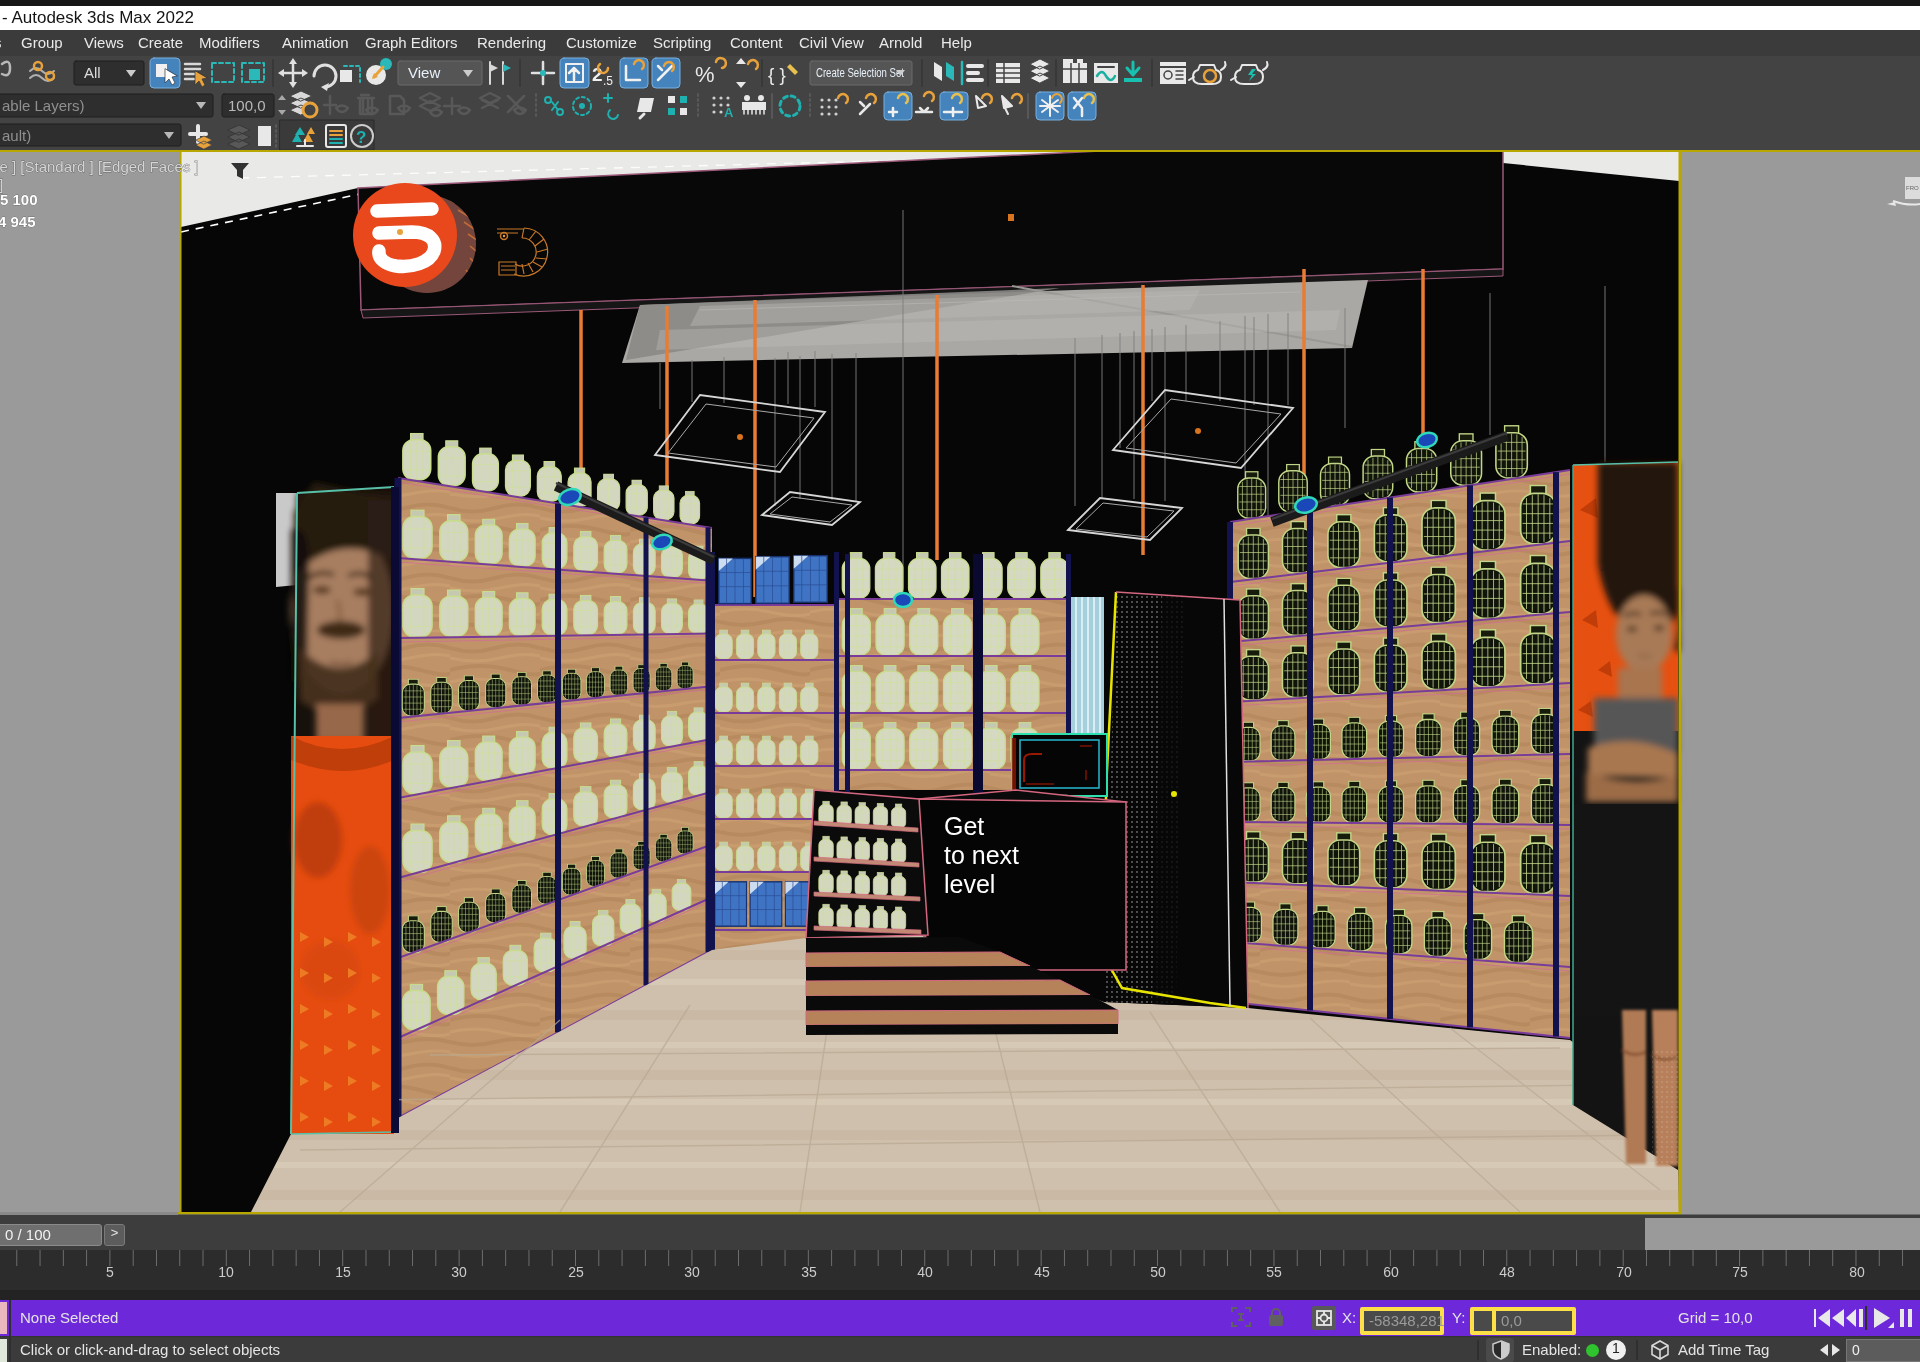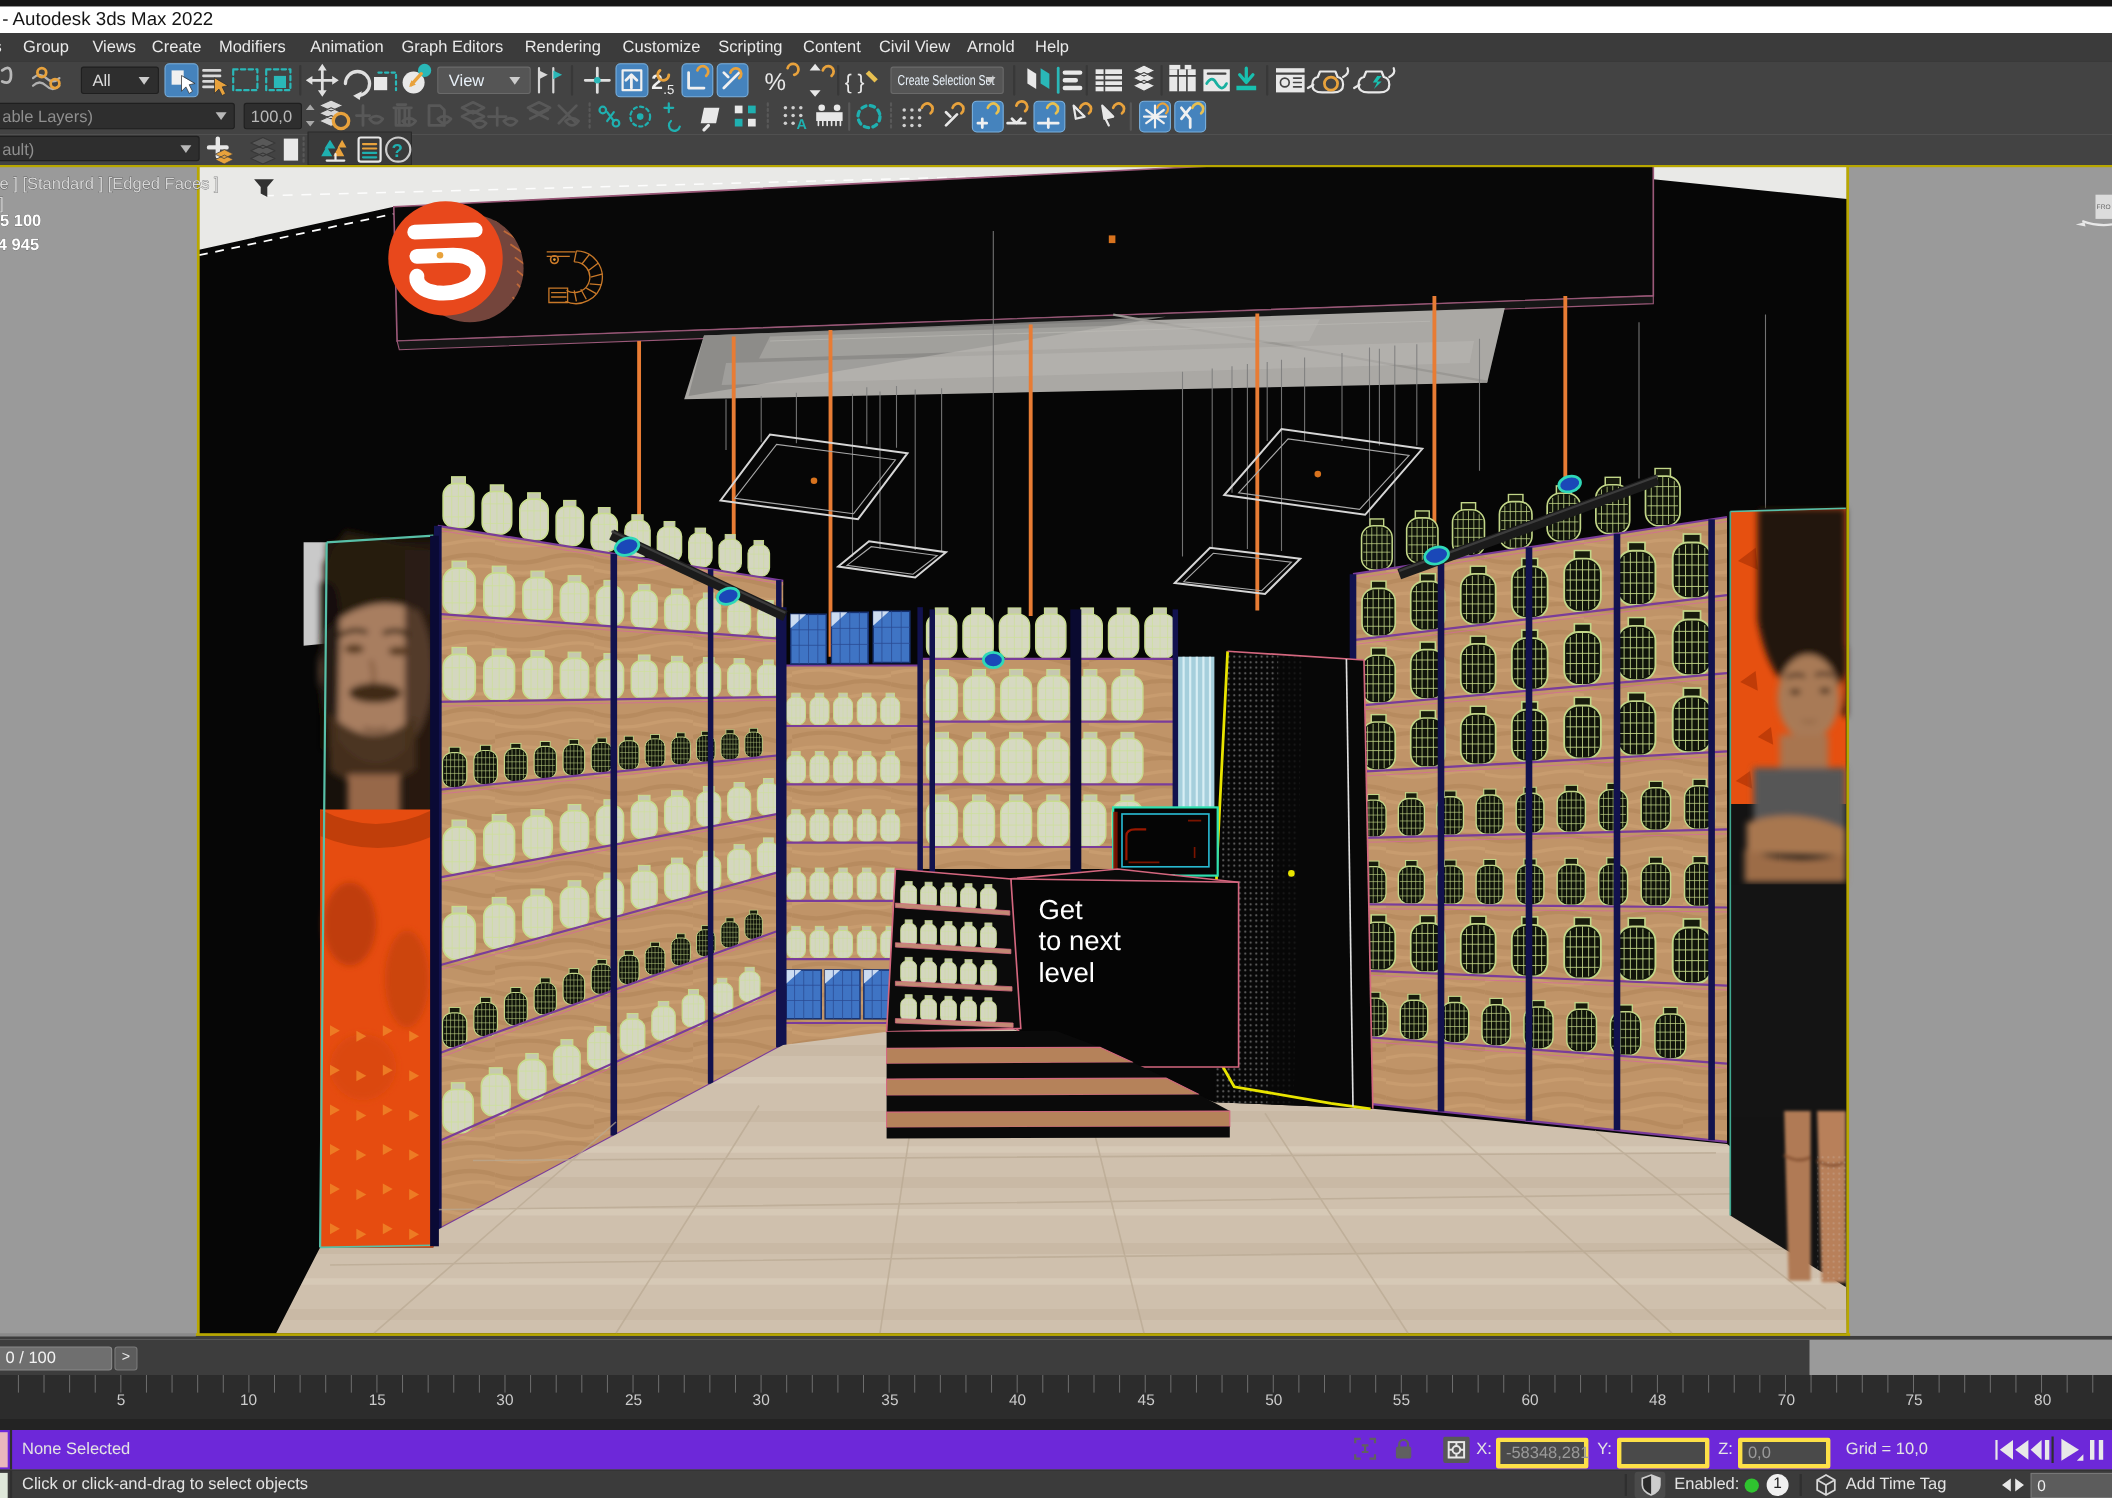--- a/index.html
+++ b/index.html
@@ -829,21 +829,21 @@
     <path d="M94,5 v3 M94,16 v3 M87,12 h3 M98,12 h3"></path>
    </g>
   </svg>
   <span class="lbl" style="left:1342px;top:9px;">X:</span>
   <div class="fld" style="left:1360px;top:7px;width:76px;">
       <span>-58348,281</span>
     </div>
   <span class="lbl" style="left:1452px;top:9px;">Y:</span>
   <div class="fld" style="left:1470px;top:7px;width:76px;"></div>
   <span class="lbl" style="left:1562px;top:9px;">Z:</span>
-  <div class="fld" style="left:1580px;top:7px;width:76px;">
+  <div class="fld" style="left:1492px;top:7px;width:76px;">
       <span>0,0</span>
     </div>
   <span class="lbl" style="left:1678px;top:9px;">Grid = 10,0</span>
   <svg class="abs" style="left:1800px;top:4px" width="120" height="28" viewBox="0 0 120 28">
    <g fill="#e8e8e8">
     <path d="M16,5 v18 l-2,0 v-18 z M30,5 l-12,9 12,9 z M44,5 l-12,9 12,9 z"></path>
     <path d="M56,5 l-10,9 10,9 z M59,5 h4 v18 h-4 z"></path>
     <path d="M74,4 l16,10 -16,10 z"></path>
     <path d="M100,5 h4 v18 h-4 z M108,5 h4 v18 h-4 z"></path>
     <path d="M88,24 l6,-6 v6 z"></path>

